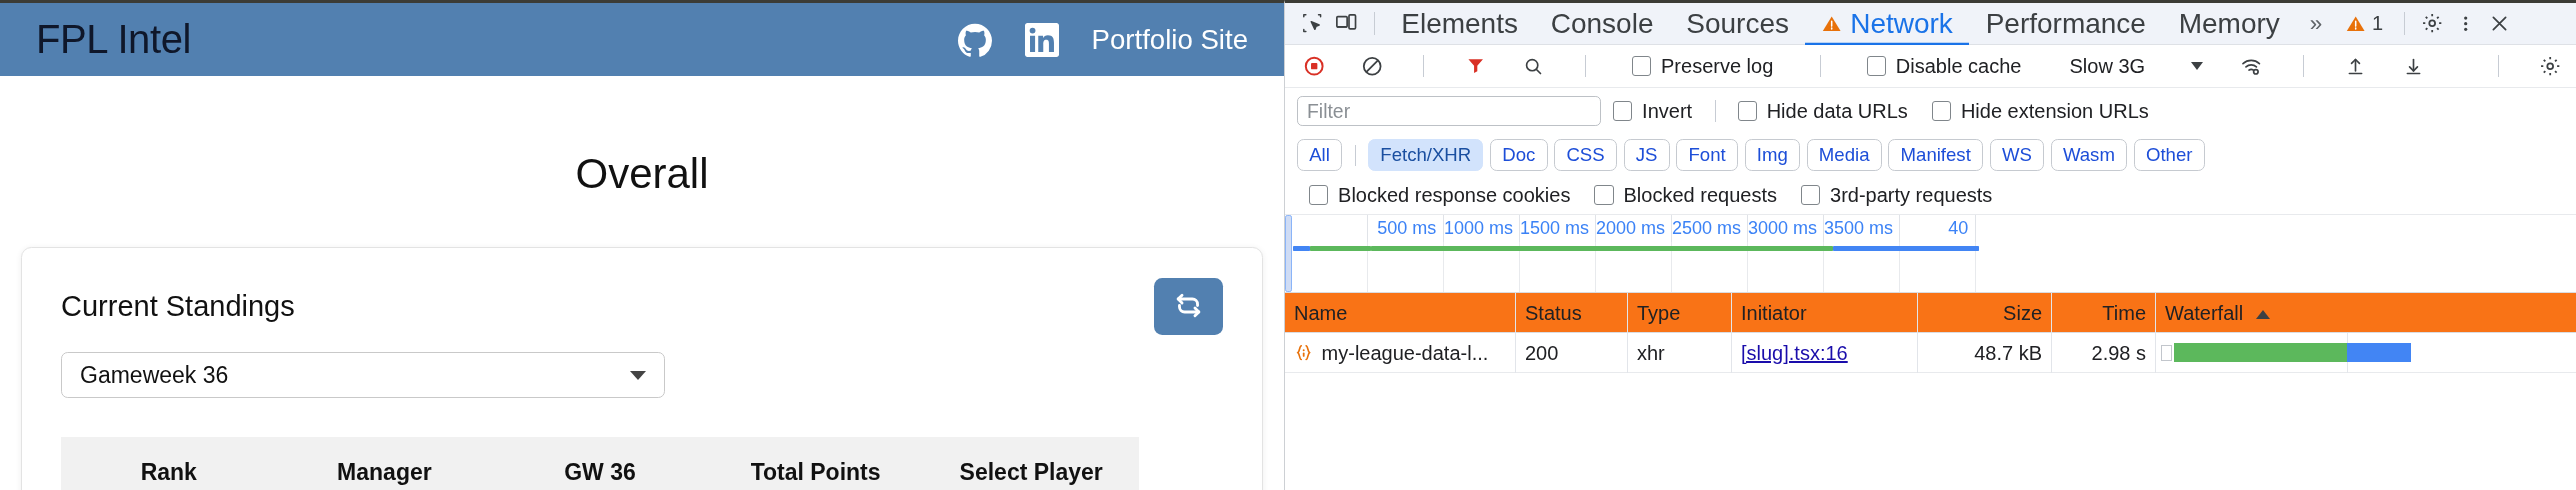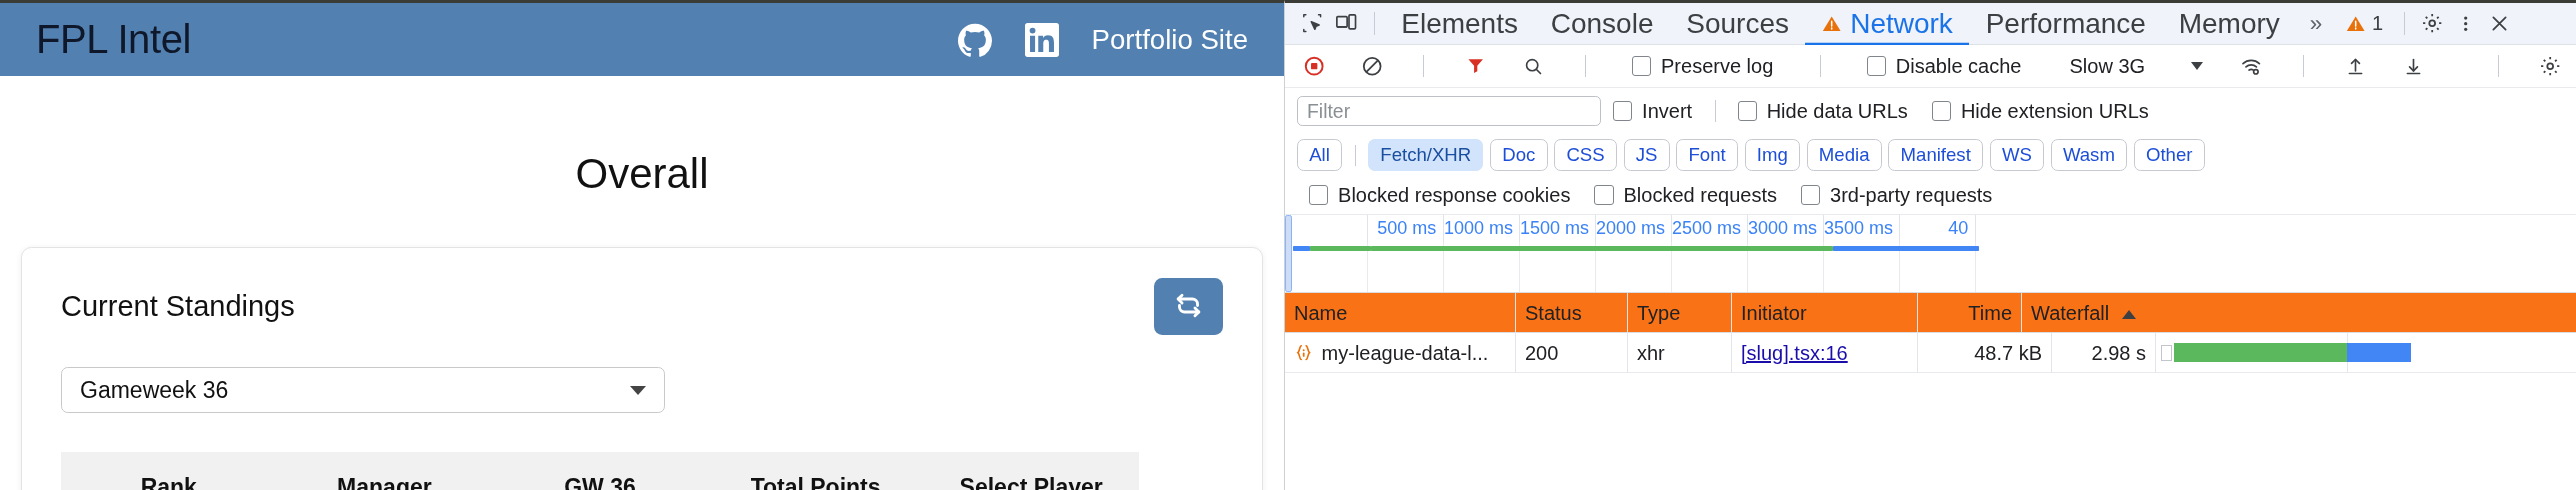--- a/index.html
+++ b/index.html
@@ -85,21 +85,21 @@
     border: none;
     border-radius: 8.2px;
     display: flex;
     align-items: center;
     justify-content: center;
     cursor: pointer;
   }
   .refresh-btn svg { width: 31px; height: 31px; stroke: #ffffff; fill: none; stroke-width: 2.2; }
 
   .gw-select {
-    margin-top: 32px;
+    margin-top: 17px;
     width: 604px;
     height: 46px;
     border: 0.7px solid #c9c9c9;
     border-radius: 6.7px;
     background: #ffffff;
     display: flex;
     align-items: center;
     padding: 0 18px;
     cursor: pointer;
   }
@@ -660,20 +660,21 @@
       <span class="tl-band" style="left:86px; top:31px; width:462px; background:#5cb85c;"></span>
       <span class="tl-band" style="left:548px; top:31px; width:146px; background:#4285f4;"></span>
     </div>
 
     <div class="dt-reqtable">
       <div class="reqrow reqhead">
         <span class="cell c-name">Name</span>
         <span class="cell c-status">Status</span>
         <span class="cell c-type">Type</span>
         <span class="cell c-init">Initiator</span>
+        <span class="cell c-size">Size</span>
         <span class="cell c-time">Time</span>
         <span class="cell c-water">
           <span>Waterfall</span>
           <span class="sort-caret"></span>
         </span>
       </div>
 
       <div class="reqrow">
         <span class="cell c-name">
           <svg class="json-icon" width="19.4" height="19.4" viewBox="0 0 24 24" fill="none" stroke="#e8710a" stroke-width="2" stroke-linecap="round">

